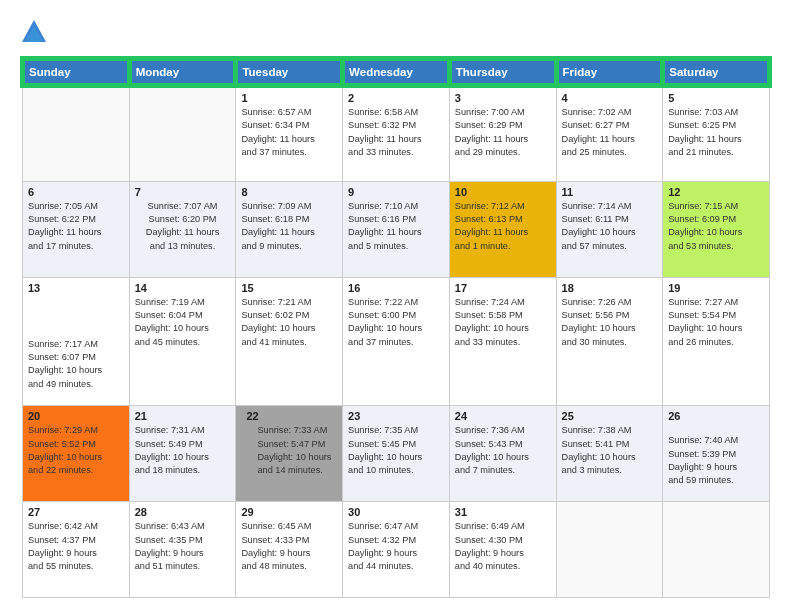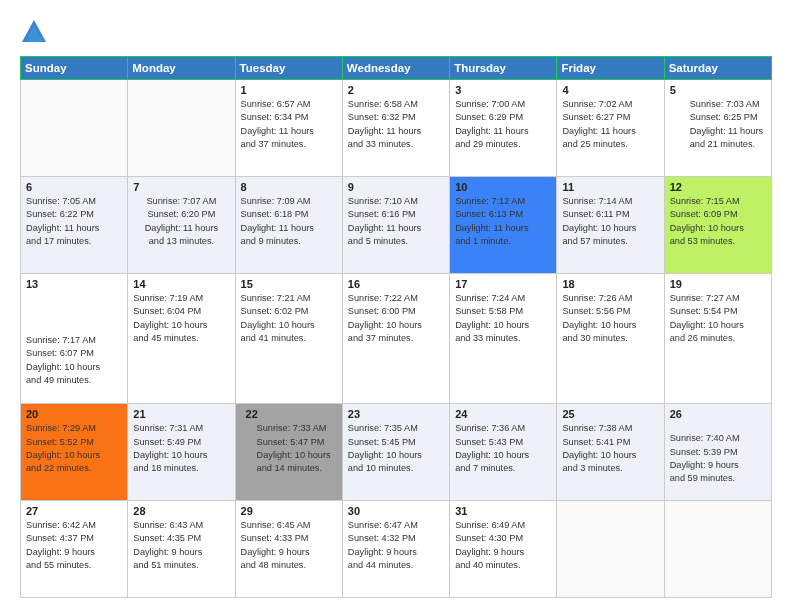--- a/index.html
+++ b/index.html
@@ -51,21 +51,21 @@
       flex: 1;
       table-layout: fixed;
     }
     .calendar thead th {
       background: #3579c0;
       color: #fff;
       font-size: 11.5px;
       font-weight: bold;
       padding: 5px 4px;
       text-align: left;
-      border: 1px solid #22c55e;
+      border: 5px solid #22c55e;
     }
     .calendar tbody td {
       border: 1px solid #ccc;
       vertical-align: top;
       padding: 4px 5px;
       font-size: 9.5px;
       color: #333;
       height: 88px;
       background: #fff;
     }
@@ -148,21 +148,21 @@
           </td>
           <td>
             <div class="day-number">4</div>
             <div class="day-info" style="white-space: pre-line;">Sunrise: 7:02 AM
 Sunset: 6:27 PM
 Daylight: 11 hours
 and 25 minutes.</div>
           </td>
           <td>
             <div class="day-number">5</div>
-            <div class="day-info" style="white-space: pre-line; margin-left: 20px;">Sunrise: 7:03 AM
+            <div class="day-info" style="white-space: pre-line;">Sunrise: 7:03 AM
 Sunset: 6:25 PM
 Daylight: 11 hours
 and 21 minutes.</div>
           </td>
         </tr>
         <tr>
           <td style="background: rgb(238, 242, 248);">
             <div class="day-number">6</div>
             <div class="day-info" style="white-space: pre-line;">Sunrise: 7:05 AM
 Sunset: 6:22 PM
@@ -183,21 +183,21 @@
 Daylight: 11 hours
 and 9 minutes.</div>
           </td>
           <td style="background: rgb(238, 242, 248);">
             <div class="day-number">9</div>
             <div class="day-info" style="white-space: pre-line;">Sunrise: 7:10 AM
 Sunset: 6:16 PM
 Daylight: 11 hours
 and 5 minutes.</div>
           </td>
-          <td style="background: #3b82f6;">
+          <td style="background: #eab308;">
             <div class="day-number">10</div>
             <div class="day-info" style="white-space: pre-line;">Sunrise: 7:12 AM
 Sunset: 6:13 PM
 Daylight: 11 hours
 and 1 minute.</div>
           </td>
           <td style="background: rgb(238, 242, 248);">
             <div class="day-number">11</div>
             <div class="day-info" style="white-space: pre-line;">Sunrise: 7:14 AM
 Sunset: 6:11 PM

